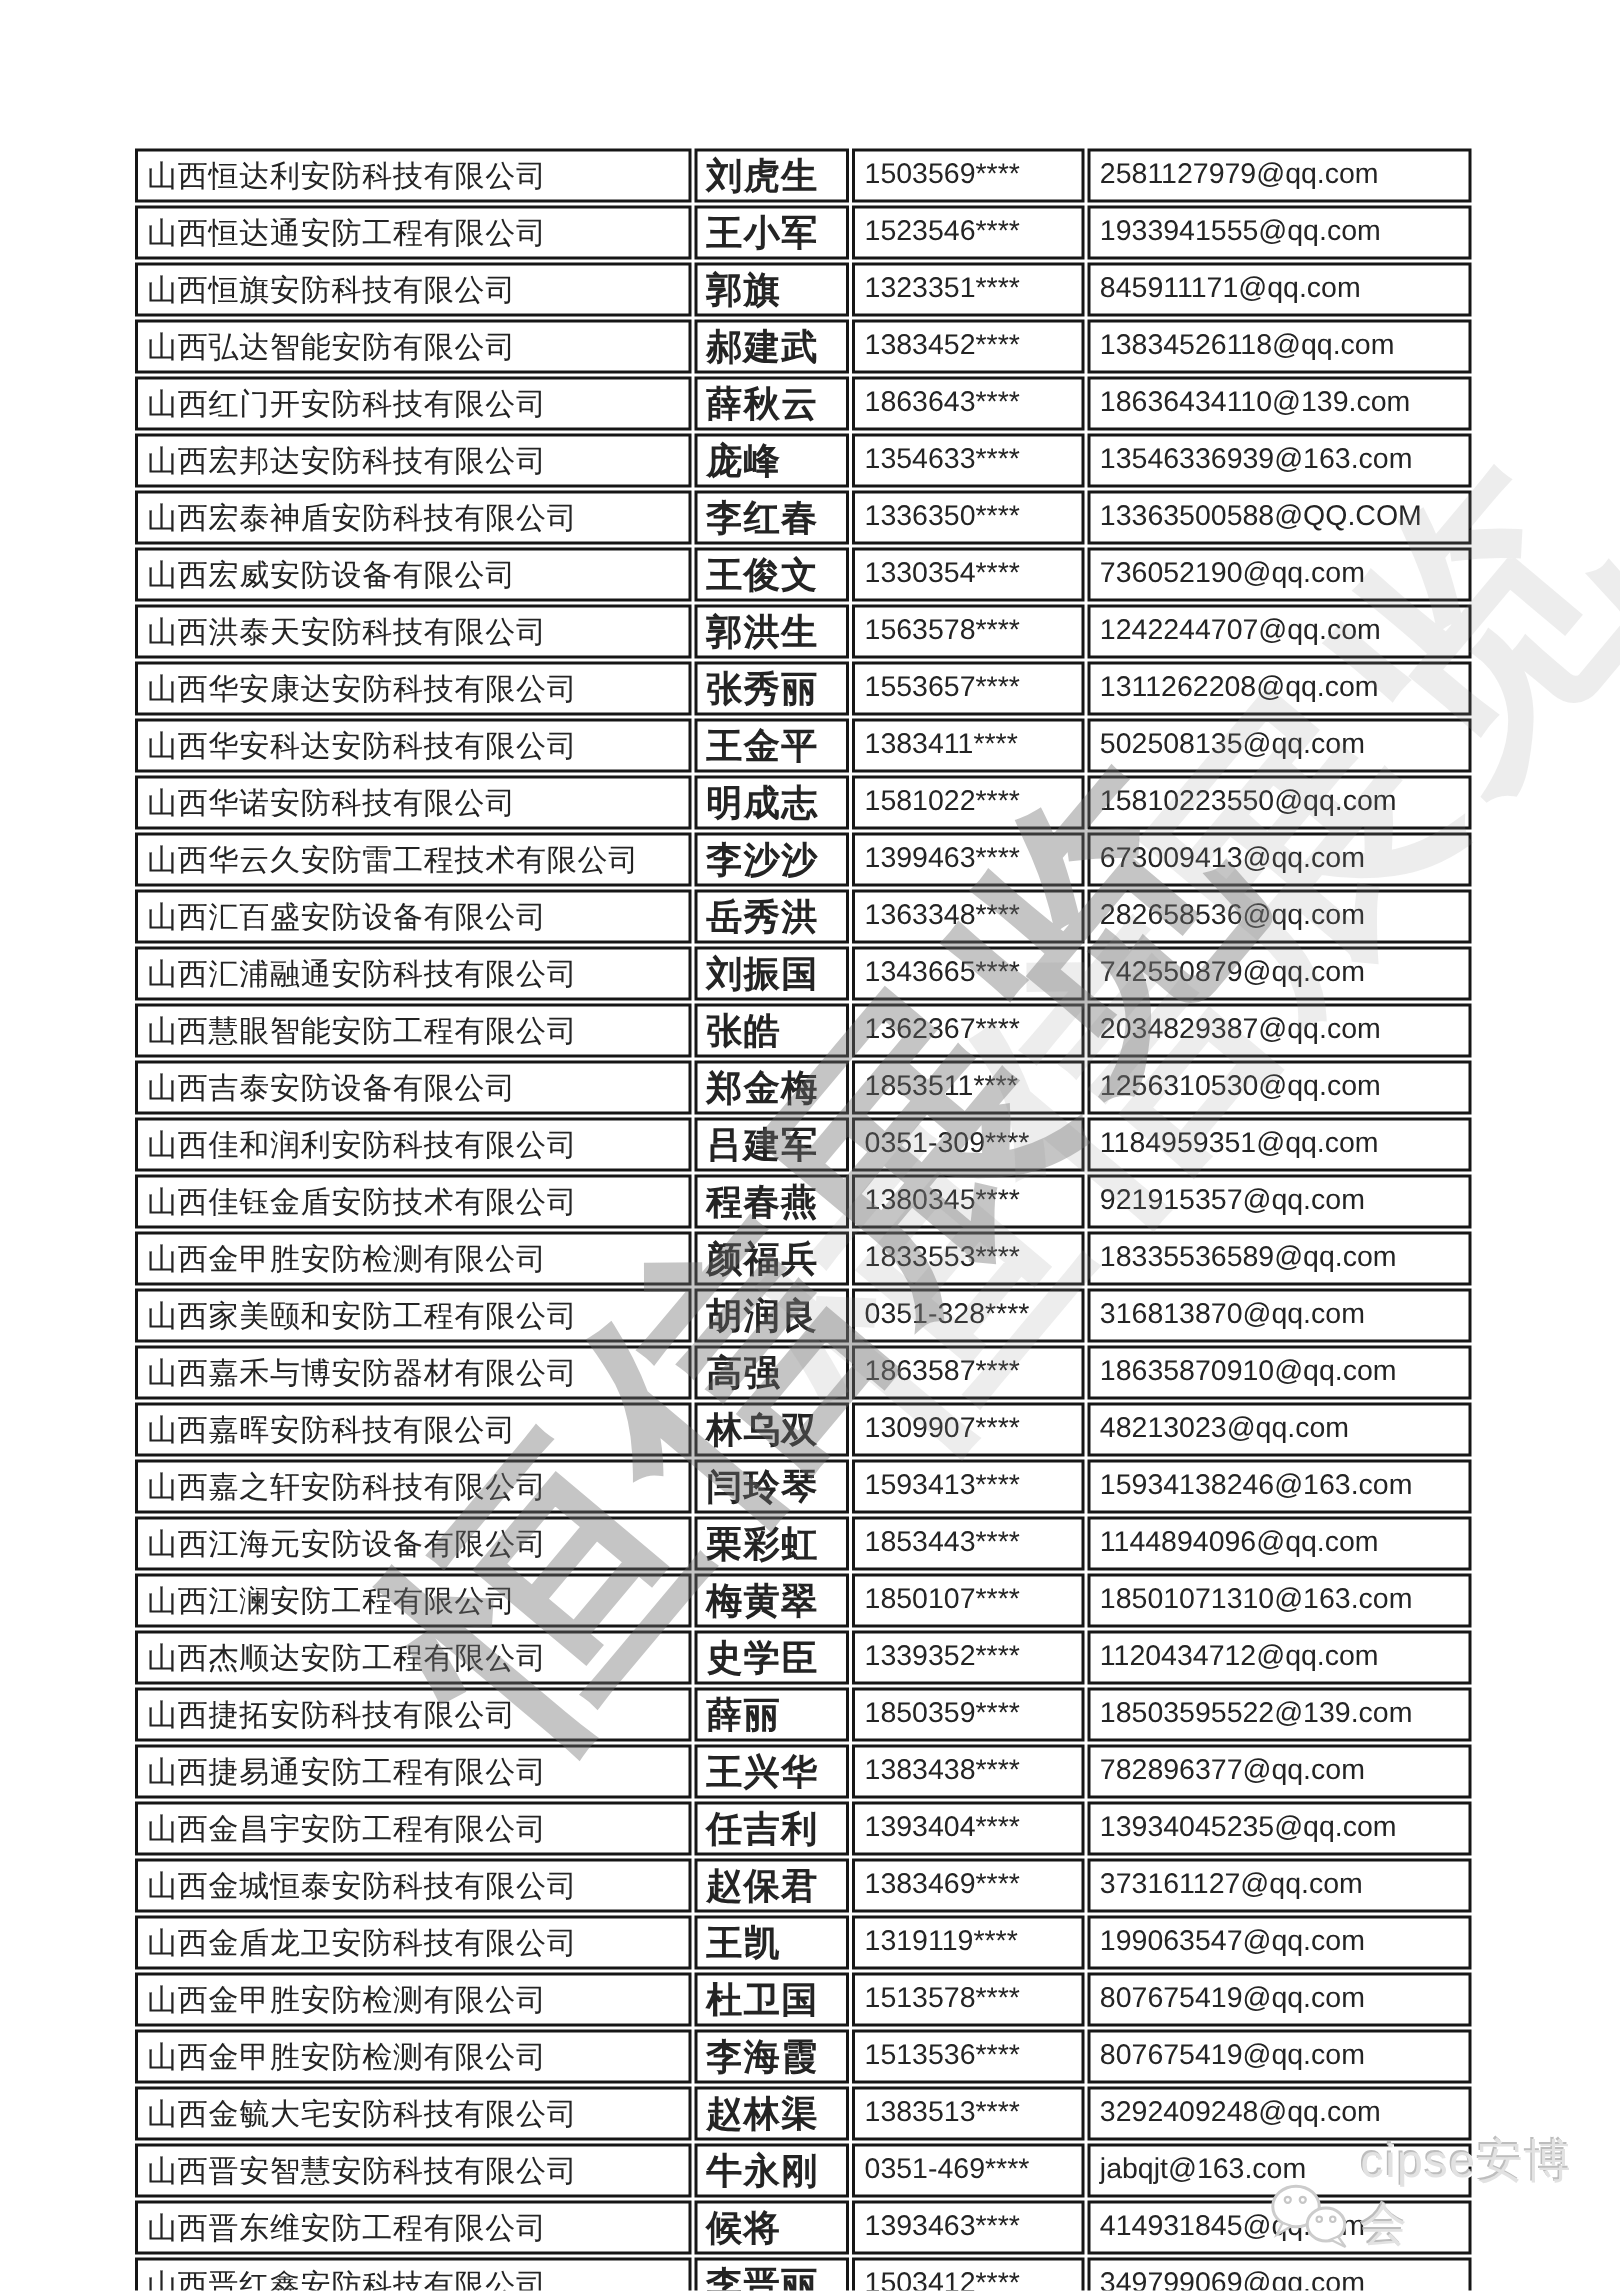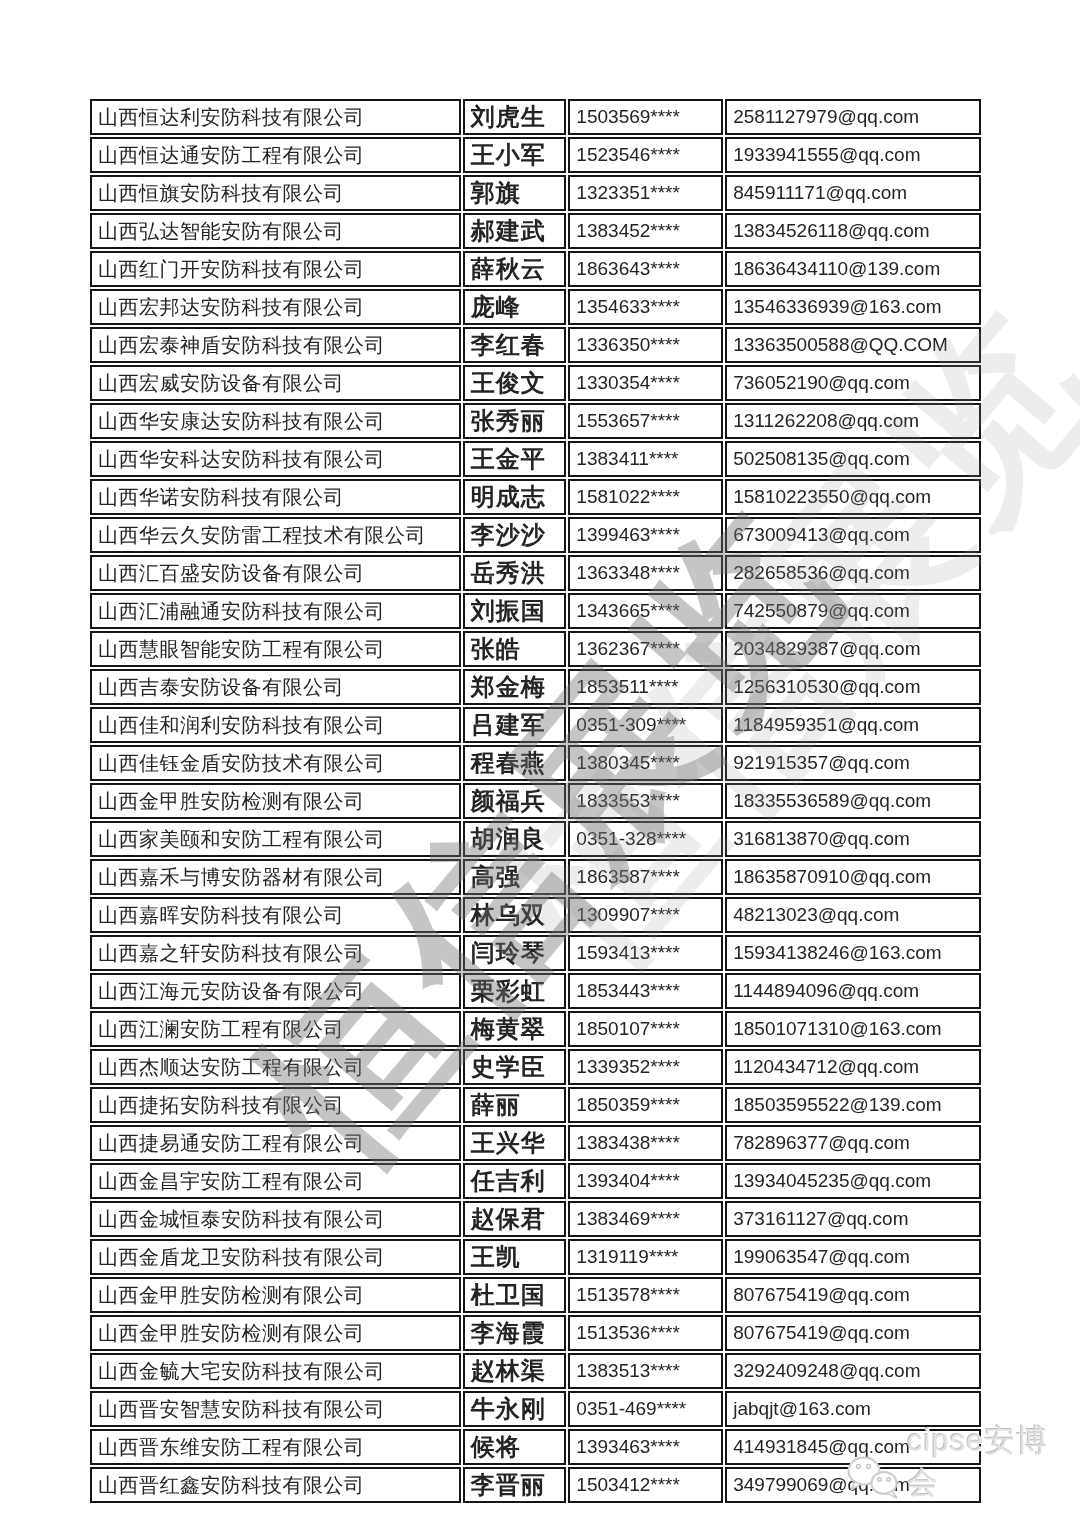--- a/index.html
+++ b/index.html
@@ -122,20 +122,26 @@
         <td class="cell cell-company">山西宏泰神盾安防科技有限公司</td>
         <td class="cell cell-contact">李红春</td>
         <td class="cell cell-phone">1336350****</td>
         <td class="cell cell-email">13363500588@QQ.COM</td>
       </tr>
       <tr>
         <td class="cell cell-company">山西宏威安防设备有限公司</td>
         <td class="cell cell-contact">王俊文</td>
         <td class="cell cell-phone">1330354****</td>
         <td class="cell cell-email">736052190@qq.com</td>
+      </tr>
+      <tr>
+        <td class="cell cell-company">山西洪泰天安防科技有限公司</td>
+        <td class="cell cell-contact">郭洪生</td>
+        <td class="cell cell-phone">1563578****</td>
+        <td class="cell cell-email">1242244707@qq.com</td>
       </tr>
       <tr>
         <td class="cell cell-company">山西华安康达安防科技有限公司</td>
         <td class="cell cell-contact">张秀丽</td>
         <td class="cell cell-phone">1553657****</td>
         <td class="cell cell-email">1311262208@qq.com</td>
       </tr>
       <tr>
         <td class="cell cell-company">山西华安科达安防科技有限公司</td>
         <td class="cell cell-contact">王金平</td>

